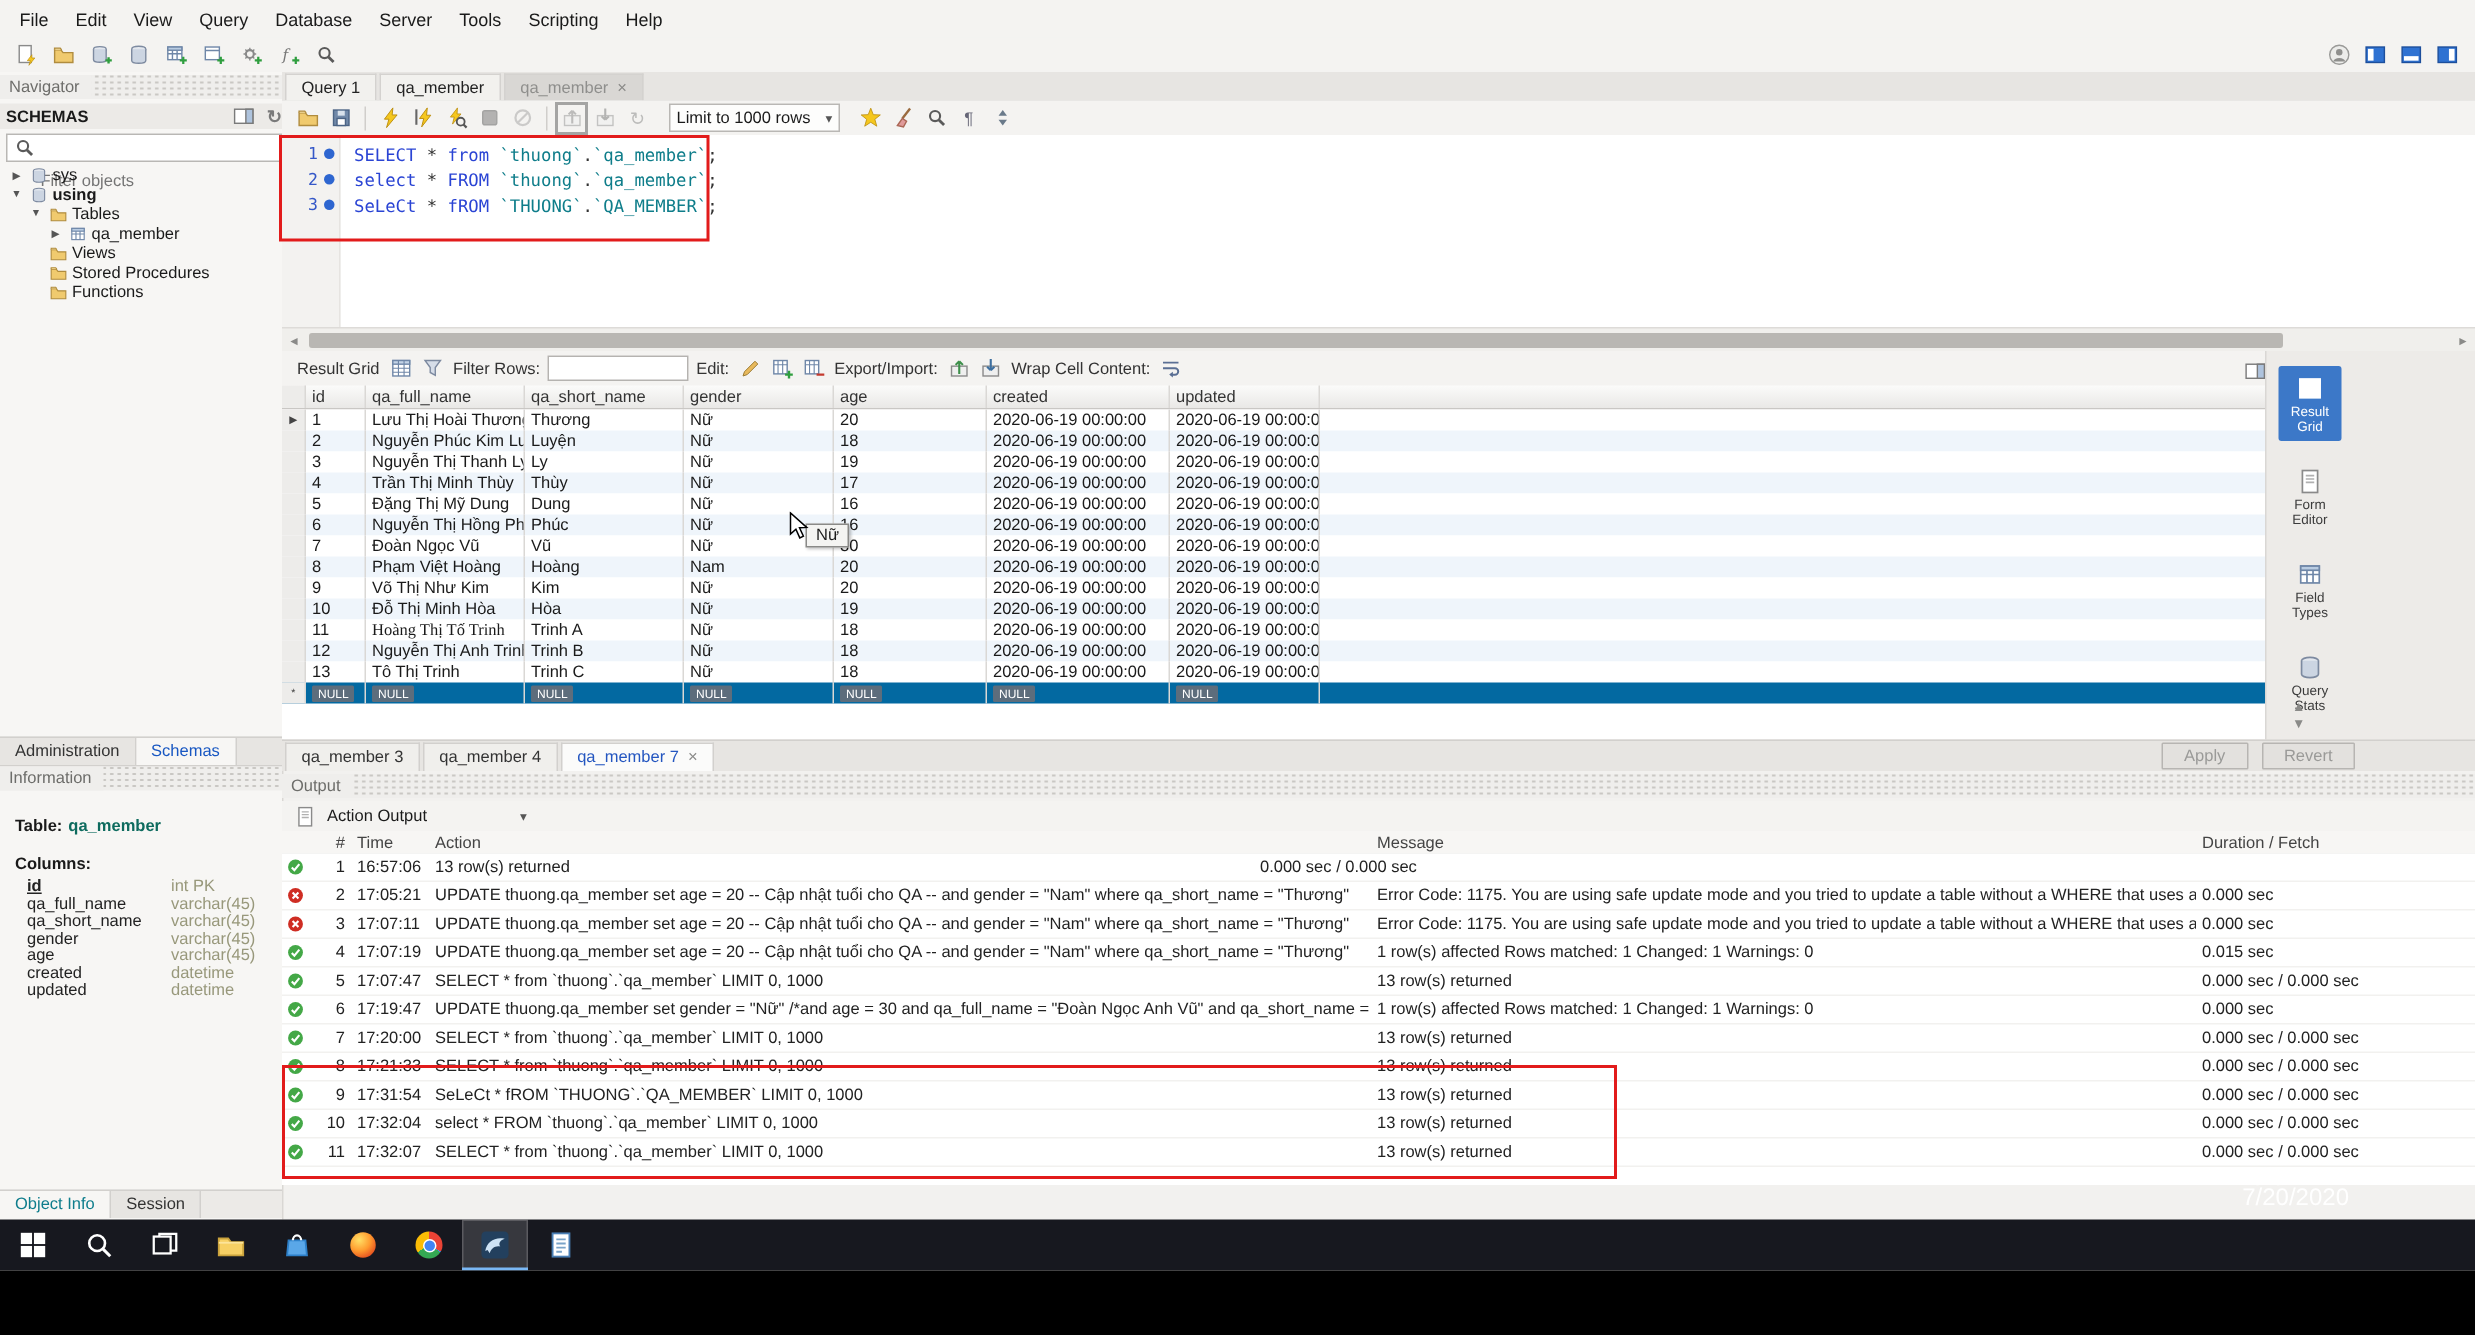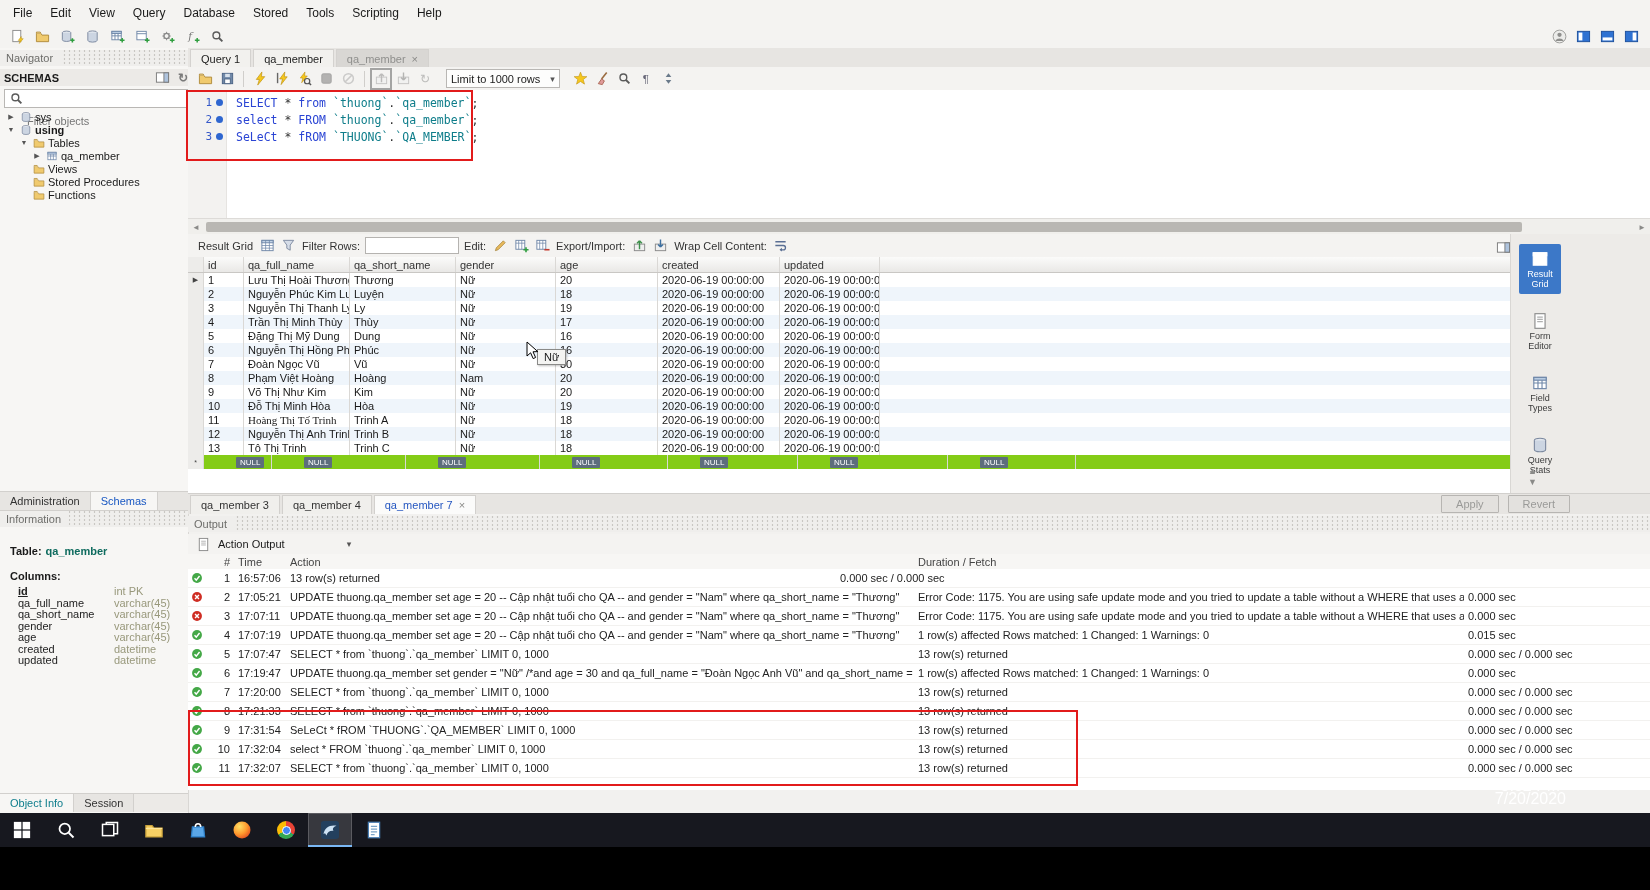--- a/index.html
+++ b/index.html
@@ -91,21 +91,21 @@
   .tile.active .icn svg{filter:brightness(0) invert(1);}
   #tile-chevrons{position:absolute;left:1528px;top:466px;color:#8a8a88;font-size:9px;text-align:center;line-height:11px;}
 
   
   #grid{position:absolute;left:188px;top:257px;width:1322px;height:236px;background:#fff;}
   #grid-head{display:flex;height:15px;background:linear-gradient(#fbfbfa,#e9e8e6);border-bottom:1px solid #c9c7c4;font-size:11px;color:#333;}
   .g-cell{border-right:1px solid #dad8d5;padding:0 4px;display:flex;align-items:center;overflow:hidden;white-space:nowrap;box-sizing:border-box;flex:none;}
   .g-marker{width:16px;background:#edecea;justify-content:center;font-size:7px;color:#444;padding:0;}
   .g-row{display:flex;height:14px;font-size:11px;background:#fff;}
   #grid-body .g-row:nth-child(even){background:#eff5fb;}
-  #grid-body .g-row.g-nullrow{background:#84cc16;gap:28px;}
+  #grid-body .g-row.g-nullrow{background:#0369a1;}
   .null-badge{background:#5d6d7c;color:#fff;font-size:8px;line-height:9px;padding:1px 4px;border-radius:1px;}
   #split-icon{position:absolute;left:1494px;top:238px;}
 
   
   #result-tabs{position:absolute;left:188px;top:493px;width:1462px;height:20px;background:#e7e5e2;border-top:1px solid #d2d0cd;display:flex;align-items:flex-end;padding-left:2px;gap:2px;}
   .rtab{height:18px;padding:0 10px;background:#f0efec;border:1px solid #d2d0cd;border-bottom:none;font-size:11px;display:flex;align-items:center;gap:6px;color:#333;}
   .rtab.active{background:#fbfbfa;color:#2456c0;}
   #apply-revert{position:absolute;right:80px;top:495px;display:flex;gap:9px;}
   .btn{height:16px;padding:0 14px;background:#e3e1de;border:1px solid #b7b5b2;color:#9a9a98;font-size:11px;display:flex;align-items:center;border-radius:1px;}
 
@@ -146,21 +146,21 @@
 <body>
 
 <div id="screen">
 
   <div id="menubar">
       <div class="menu-item">File</div>
       <div class="menu-item">Edit</div>
       <div class="menu-item">View</div>
       <div class="menu-item">Query</div>
       <div class="menu-item">Database</div>
-      <div class="menu-item">Stored</div>
+      <div class="menu-item">Server</div>
       <div class="menu-item">Tools</div>
       <div class="menu-item">Scripting</div>
       <div class="menu-item">Help</div>
     </div>
   <div id="main-toolbar">
       <span class="icn">
         <svg viewBox="0 0 16 16">
           <rect x="3" y="1.5" width="8.5" height="12" fill="#fff" stroke="#8a8a8a"></rect>
           <path d="M12 8 l-3.2 4.2 h2.1 l-1 3.3 4.2-5.2 h-2.1 z" fill="#f5c71e" stroke="#bd8f10" stroke-width="0.5"></path>
         </svg>
@@ -856,20 +856,21 @@
         </span>
       </span>
     <span>Action Output</span>
     <span class="ddcaret" style="margin-left:56px;">▾</span>
   </div>
   <div id="out-head">
       <span class="oc w-ic"></span>
       <span class="oc w-num">#</span>
       <span class="oc w-time">Time</span>
       <span class="oc w-action">Action</span>
+      <span class="oc w-msg">Message</span>
       <span class="oc w-dur">Duration / Fetch</span>
     </div>
   <div id="out-rows">
       <div class="out-row">
         <span class="oc w-ic">
           <span class="icn">
             <svg viewBox="0 0 16 16">
               <circle cx="8" cy="8" r="6.6" fill="#44a847"></circle>
               <path d="M4.7 8.4 L7 10.8 11.4 5.4" fill="none" stroke="#fff" stroke-width="1.9"></path>
             </svg>

